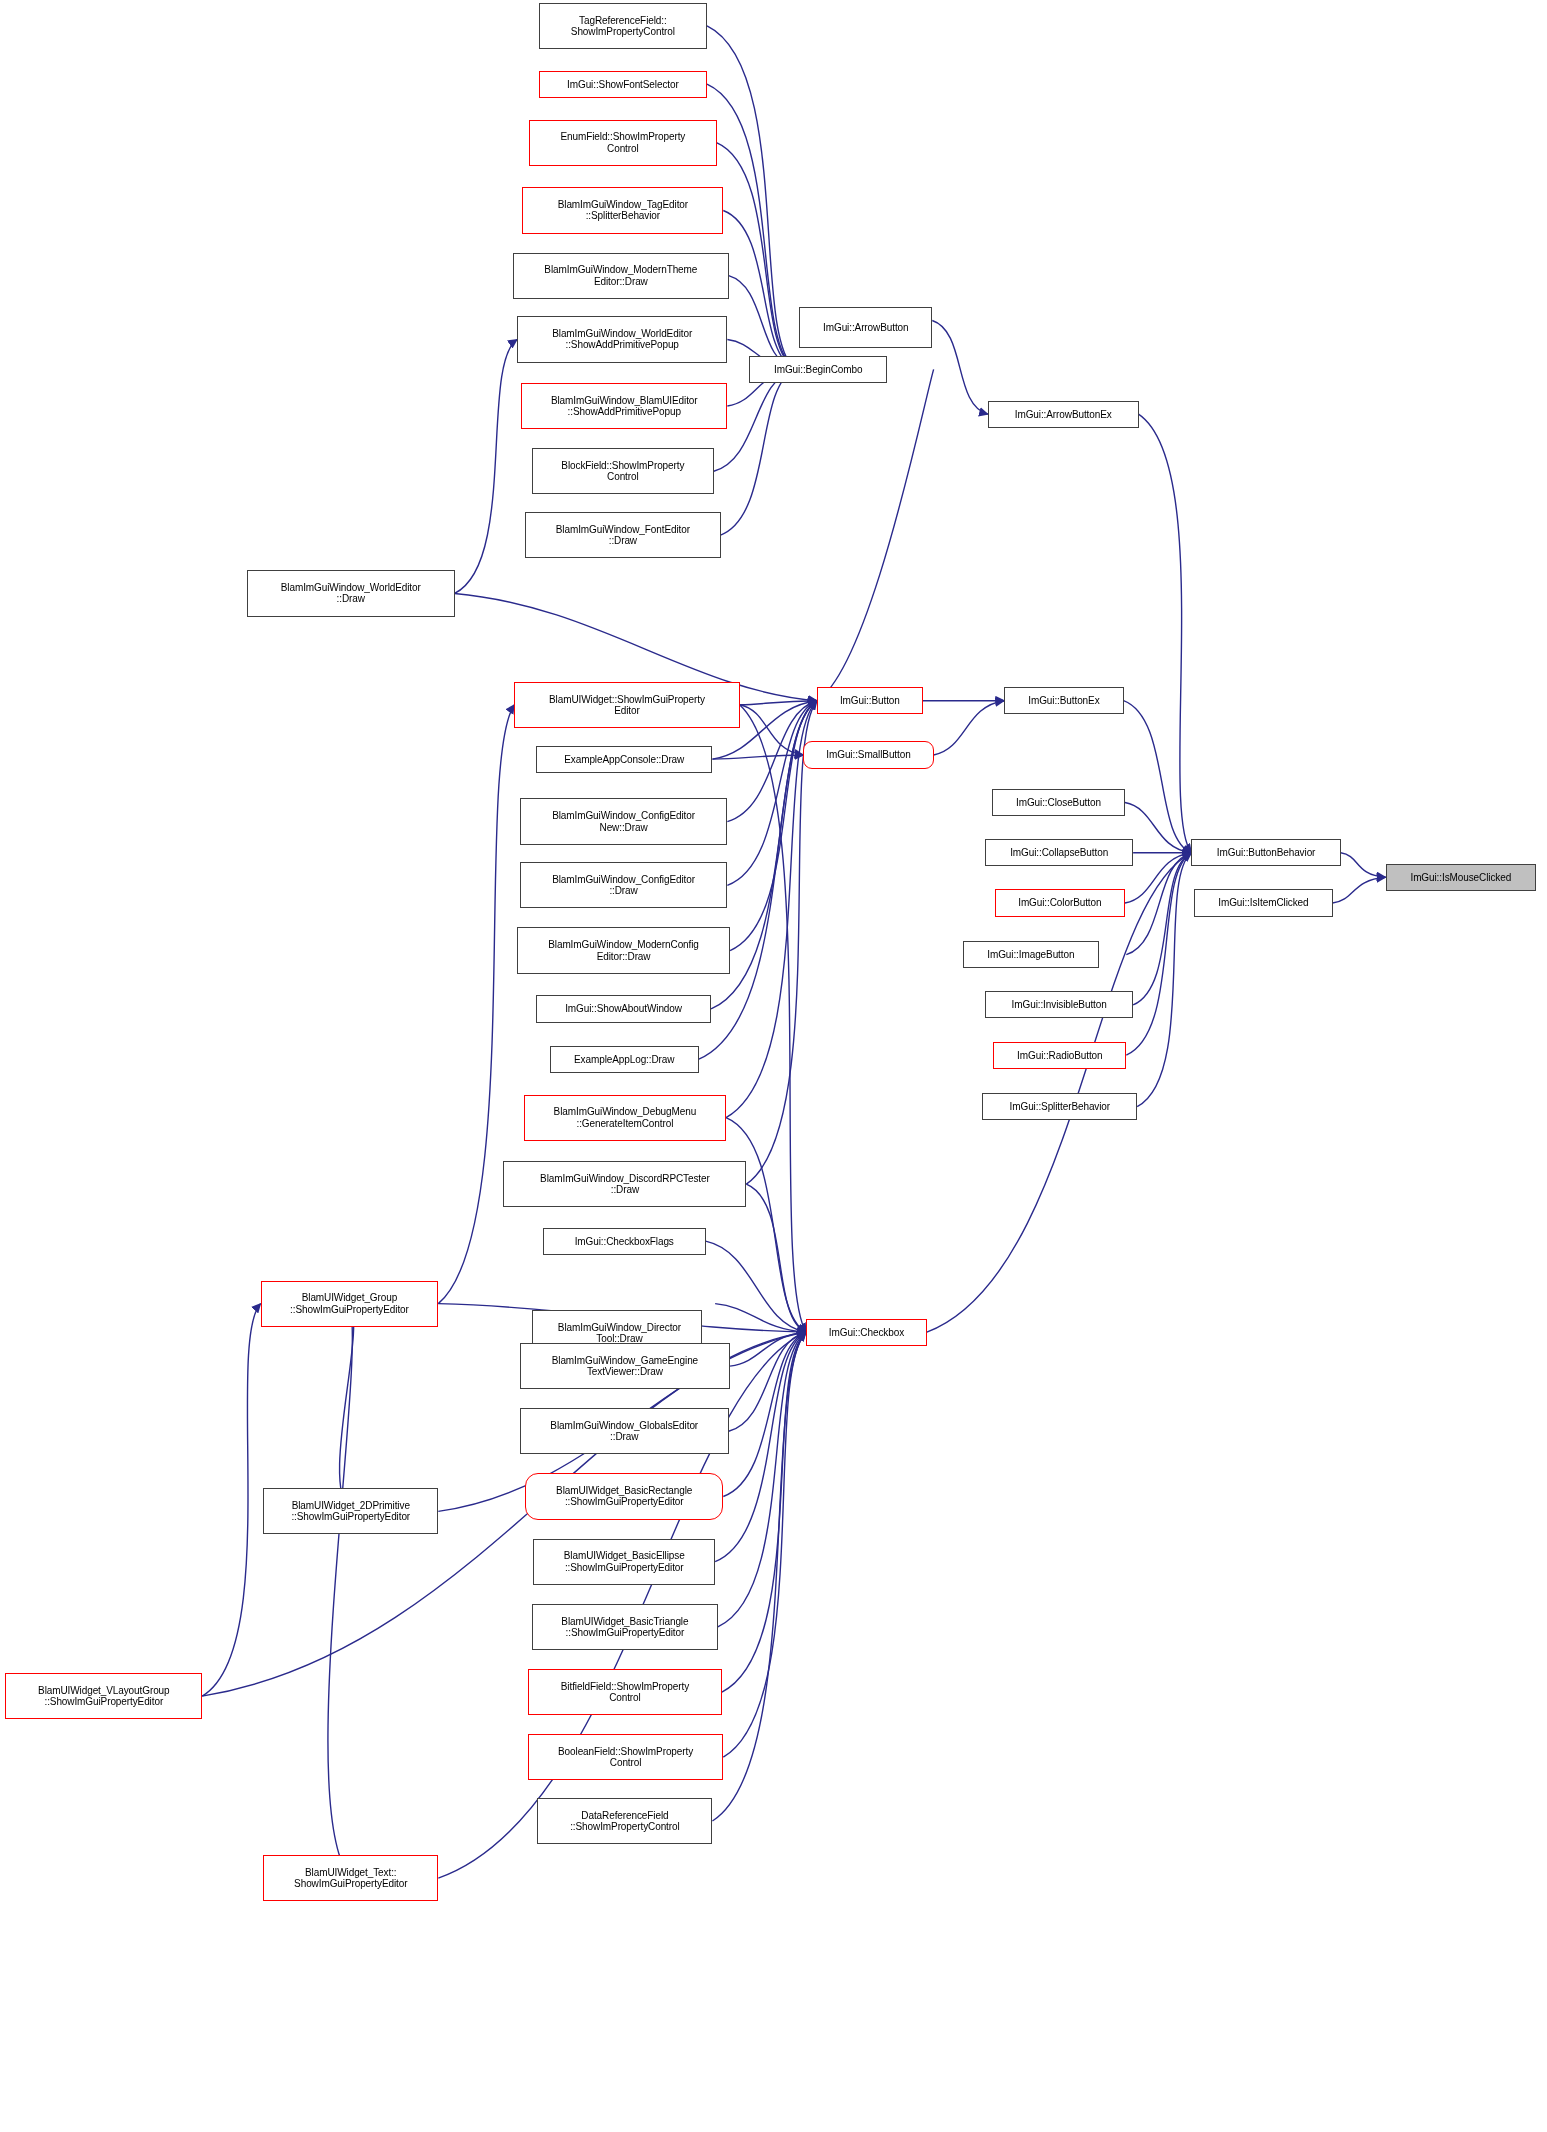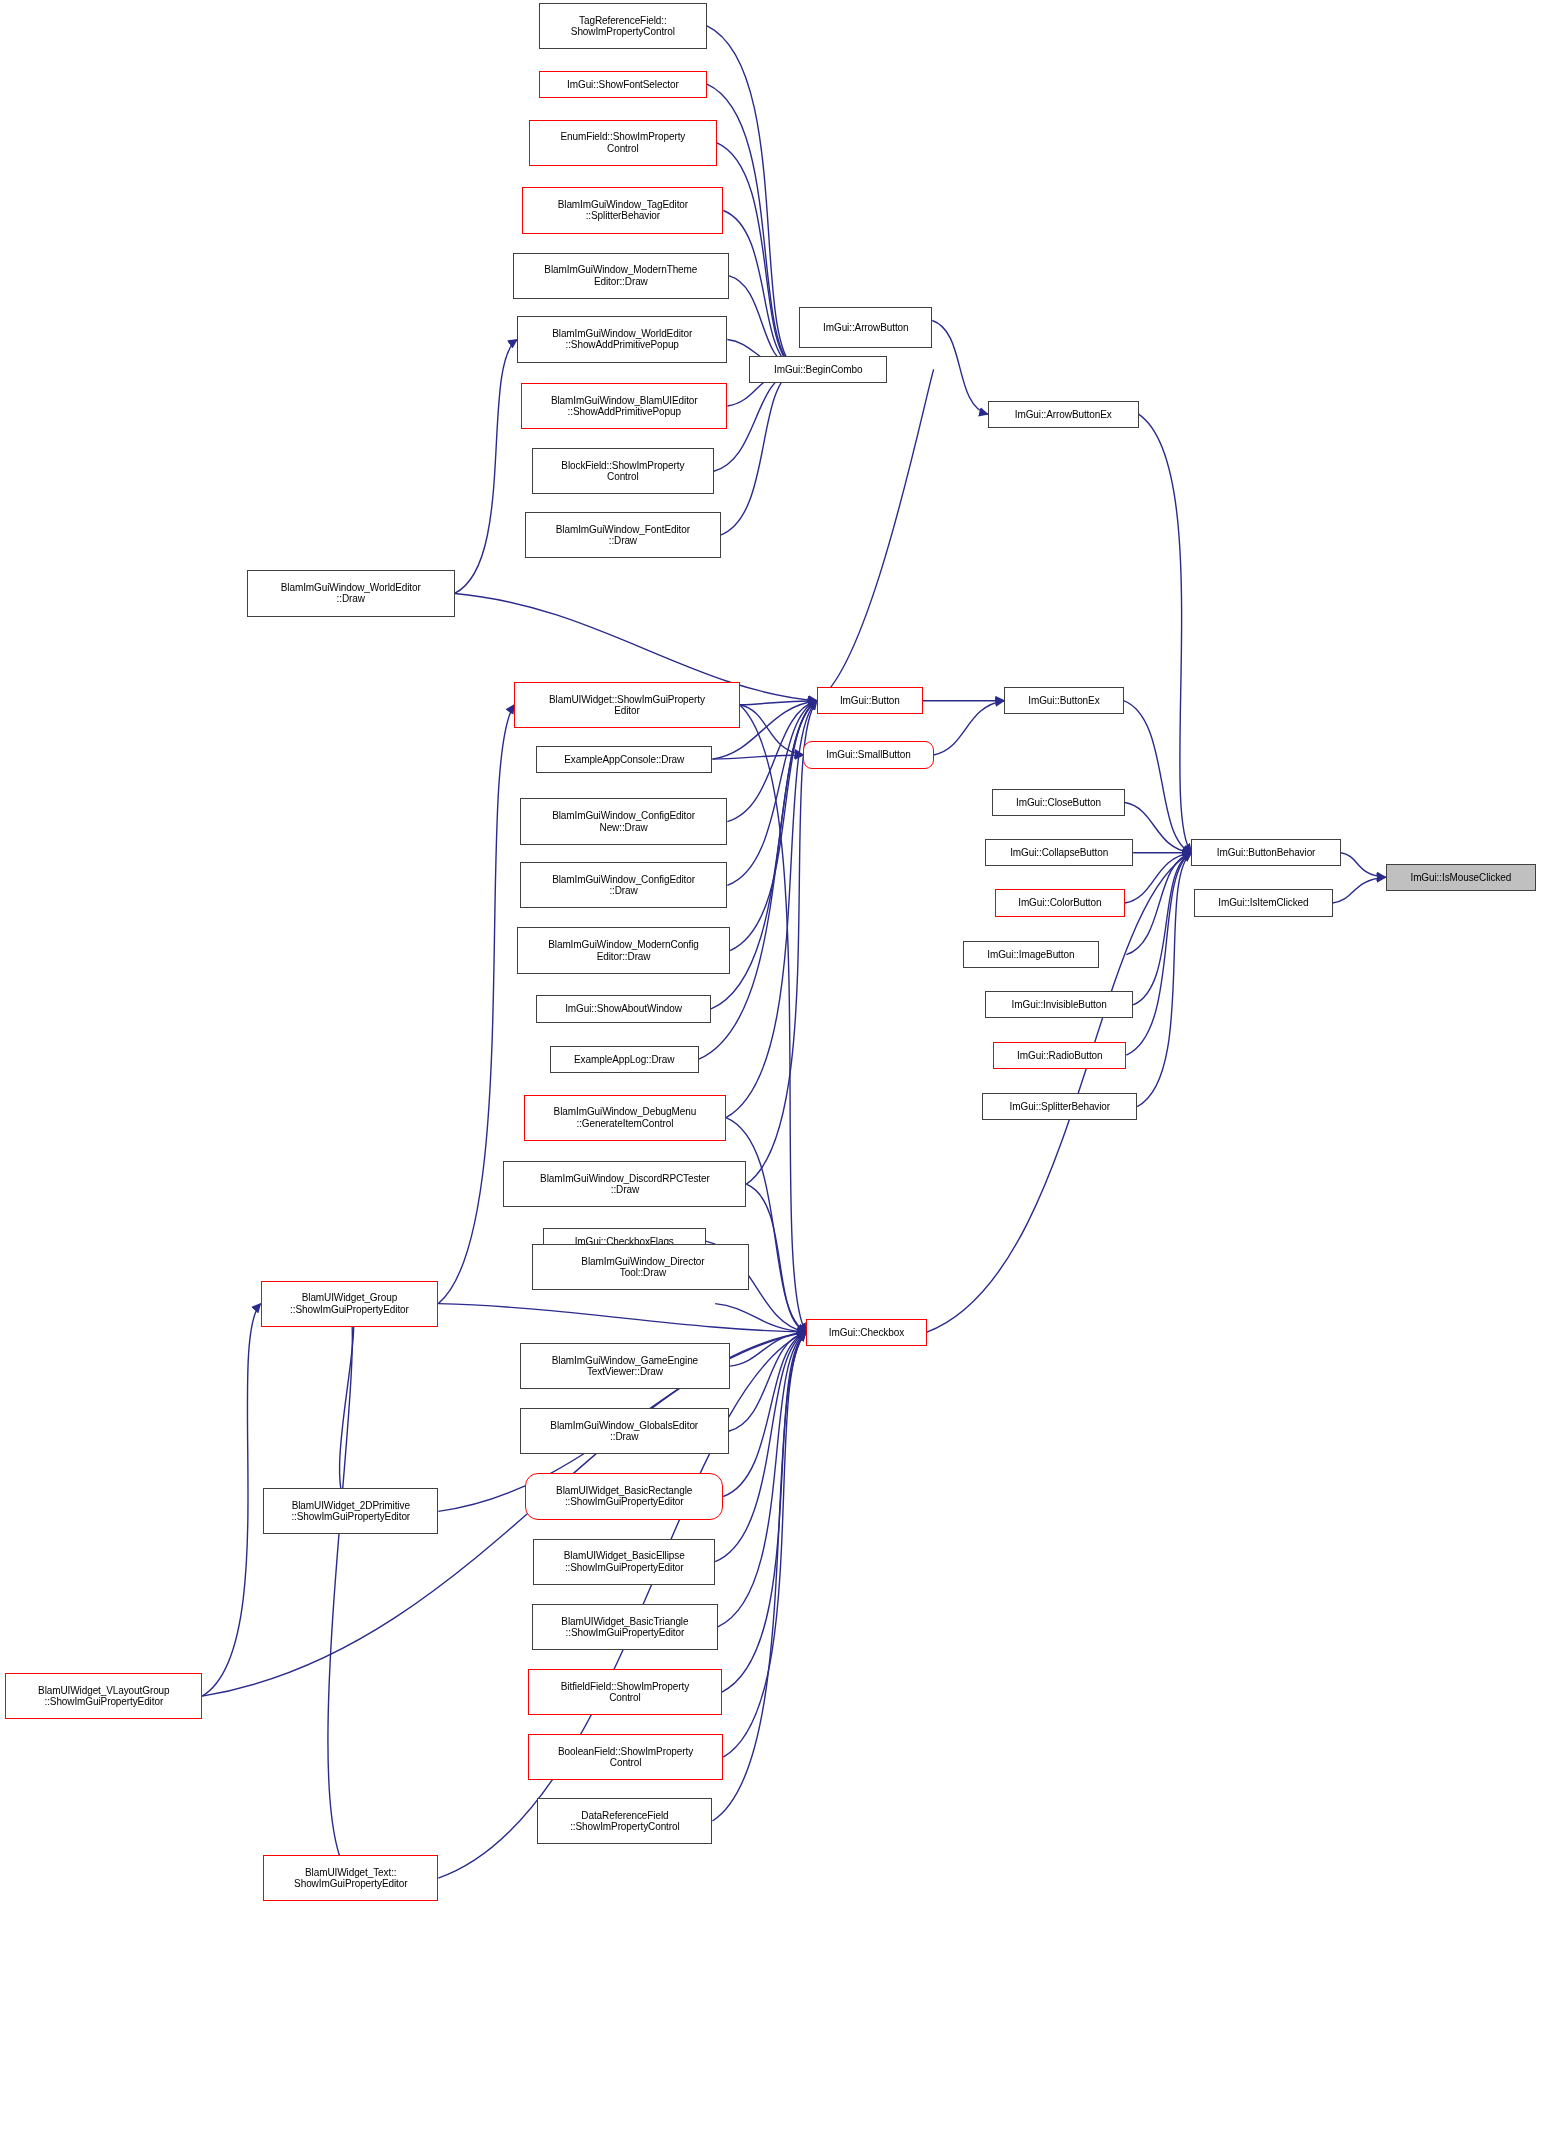--- a/index.html
+++ b/index.html
@@ -151,21 +151,21 @@
 ::Draw</div>
       <div class="node" style="left: 517.024px; top: 927.488px; width: 213.052px; height: 46.1707px;">BlamImGuiWindow_ModernConfig
 Editor::Draw</div>
       <div class="node" style="left: 536.022px; top: 995.386px; width: 175.055px; height: 27.1592px;">ImGui::ShowAboutWindow</div>
       <div class="node" style="left: 549.592px; top: 1045.63px; width: 149.272px; height: 27.1592px;">ExampleAppLog::Draw</div>
       <div class="node red" style="left: 523.809px; top: 1094.52px; width: 202.196px; height: 46.1707px;">BlamImGuiWindow_DebugMenu
 ::GenerateItemControl</div>
       <div class="node" style="left: 503.454px; top: 1161.06px; width: 242.906px; height: 46.1707px;">BlamImGuiWindow_DiscordRPCTester
 ::Draw</div>
       <div class="node" style="left: 542.807px; top: 1227.6px; width: 162.842px; height: 27.1592px;">ImGui::CheckboxFlags</div>
-      <div class="node" style="left: 531.951px; top: 1244px; width: 217px; height: 46.1707px; padding-left: 8px;">BlamImGuiWindow_Director
+      <div class="node" style="left: 531.951px; top: 1310px; width: 170px; height: 46.1707px; padding-left: 8px;">BlamImGuiWindow_Director
 Tool::Draw</div>
       <div class="node" style="left: 519.738px; top: 1343.02px; width: 210.338px; height: 46.1707px;">BlamImGuiWindow_GameEngine
 TextViewer::Draw</div>
       <div class="node" style="left: 519.738px; top: 1408.21px; width: 208.981px; height: 46.1707px;">BlamImGuiWindow_GlobalsEditor
 ::Draw</div>
       <div class="node red" style="left: 525.166px; top: 1473.39px; width: 198.125px; height: 46.1707px; border-radius: 13px;">BlamUIWidget_BasicRectangle
 ::ShowImGuiPropertyEditor</div>
       <div class="node" style="left: 533.308px; top: 1538.57px; width: 181.84px; height: 46.1707px;">BlamUIWidget_BasicEllipse
 ::ShowImGuiPropertyEditor</div>
       <div class="node" style="left: 531.951px; top: 1603.75px; width: 185.911px; height: 46.1707px;">BlamUIWidget_BasicTriangle

